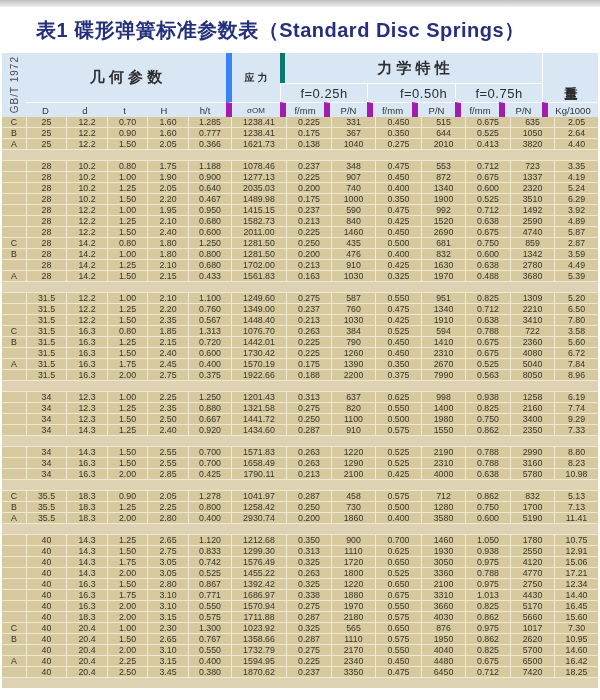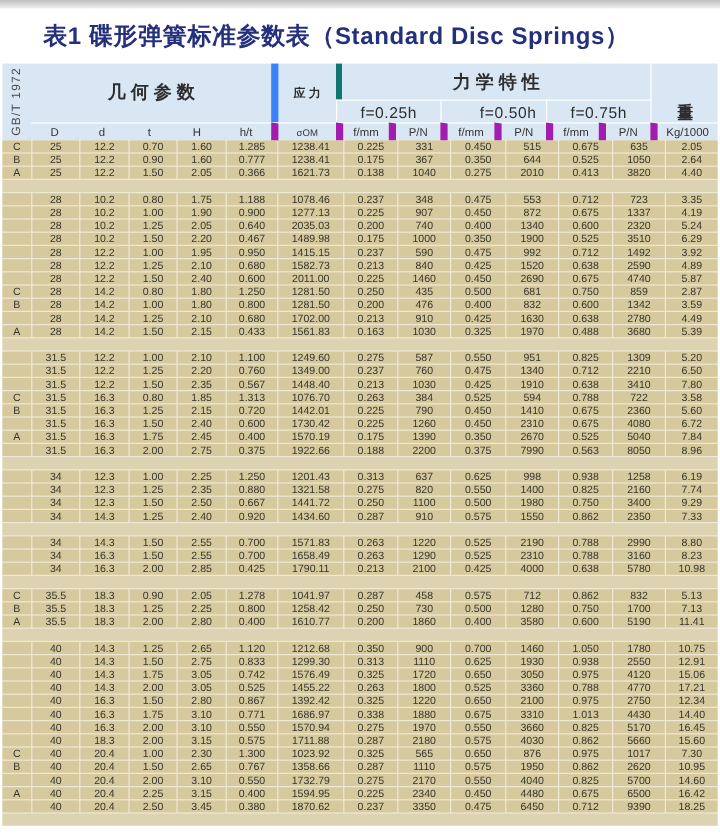--- a/index.html
+++ b/index.html
@@ -588,21 +588,21 @@
         <span class="cell">1700</span>
         <span class="cell">7.13</span>
       </div>
       <div class="row">
         <span class="cell">A</span>
         <span class="cell">35.5</span>
         <span class="cell">18.3</span>
         <span class="cell">2.00</span>
         <span class="cell">2.80</span>
         <span class="cell">0.400</span>
-        <span class="cell">1610.77</span>
+        <span class="cell">2930.74</span>
         <span class="cell">0.200</span>
         <span class="cell">1860</span>
         <span class="cell">0.400</span>
         <span class="cell">3580</span>
         <span class="cell">0.600</span>
         <span class="cell">5190</span>
         <span class="cell">11.41</span>
       </div>
       <div class="sep-row"></div>
       <div class="row">
@@ -803,18 +803,18 @@
         <span class="cell">20.4</span>
         <span class="cell">2.50</span>
         <span class="cell">3.45</span>
         <span class="cell">0.380</span>
         <span class="cell">1870.62</span>
         <span class="cell">0.237</span>
         <span class="cell">3350</span>
         <span class="cell">0.475</span>
         <span class="cell">6450</span>
         <span class="cell">0.712</span>
-        <span class="cell">9390</span>
+        <span class="cell">7420</span>
         <span class="cell">18.25</span>
       </div>
       <div class="sep-row"></div>
     </div>
 </div>
 
 </body></html>

